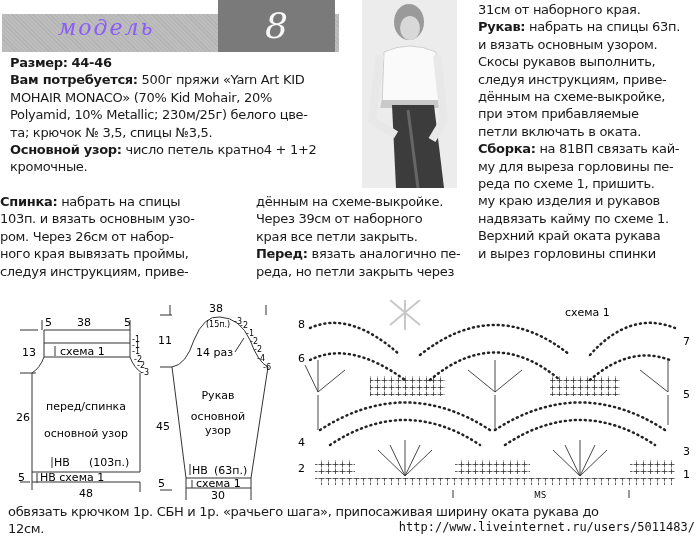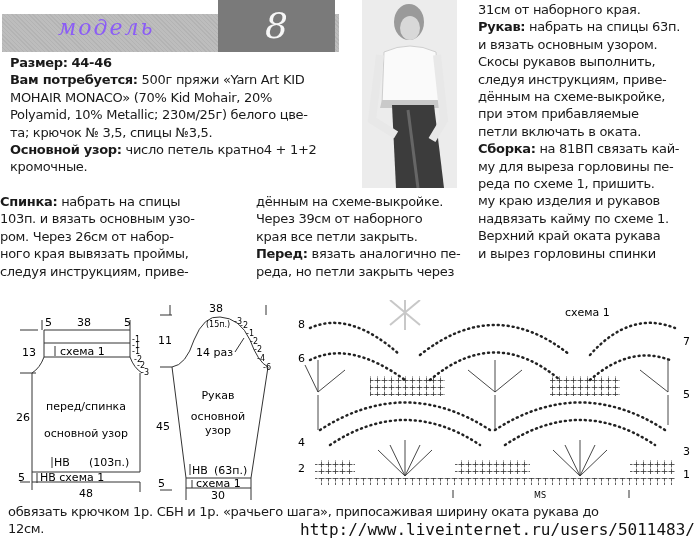--- a/index.html
+++ b/index.html
@@ -18,21 +18,21 @@
   #banner-num { left: 218px; top: 0px; width: 117px; height: 52px; background: #7a7a7a;
                 color: #f7f7f7; font-family: "DejaVu Serif", serif; font-style: italic; font-size: 36px;
                 text-align: center; line-height: 52px; }
 
   
   #photo { left: 362px; top: 0; width: 95px; height: 188px; background: linear-gradient(#f3f3f3, #e2e2e2); overflow: hidden; }
 
   .dim { font-size: 11px; color: #222; font-family: "DejaVu Sans", sans-serif; }
   .small { font-size: 8px; color: #222; }
   .lbl { font-size: 11px; color: #222; text-align: center; }
-  #footer-url { right: 4px; top: 520px; font-family: "DejaVu Sans Mono", monospace; font-size: 16px; color: #111; }
+  #footer-url { right: 4px; top: 520px; font-family: "DejaVu Sans Mono", monospace; font-size: 12px; color: #111; }
 </style>
 </head>
 <body>
 
 <div id="banner" class="abs"></div>
 <div id="banner-word" class="abs">модель</div>
 <div id="banner-num" class="abs">8</div>
 
 <div id="photo" class="abs">
   <svg width="95" height="188" viewBox="0 0 95 188">

